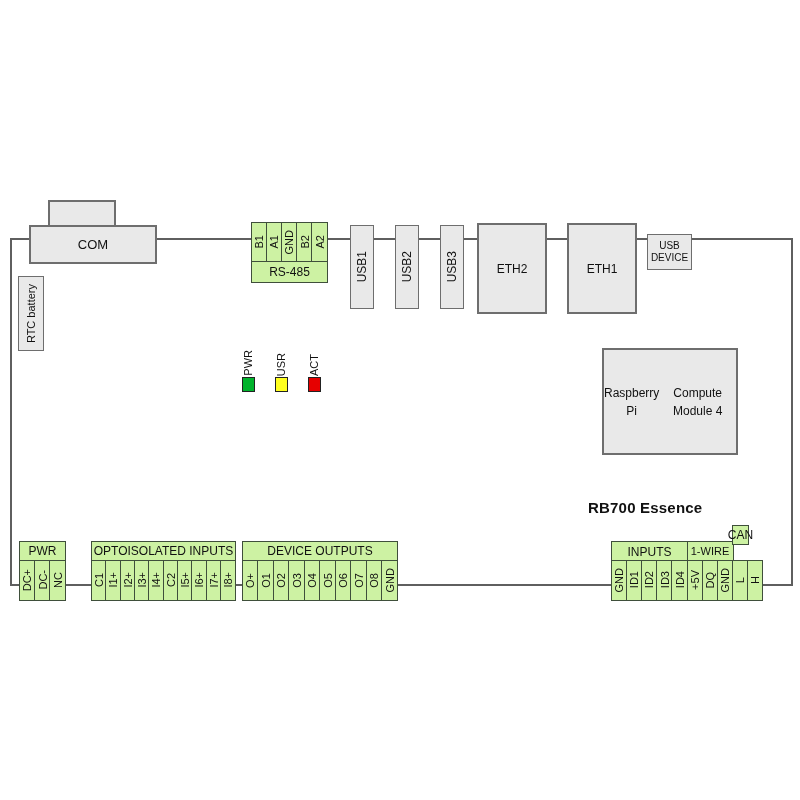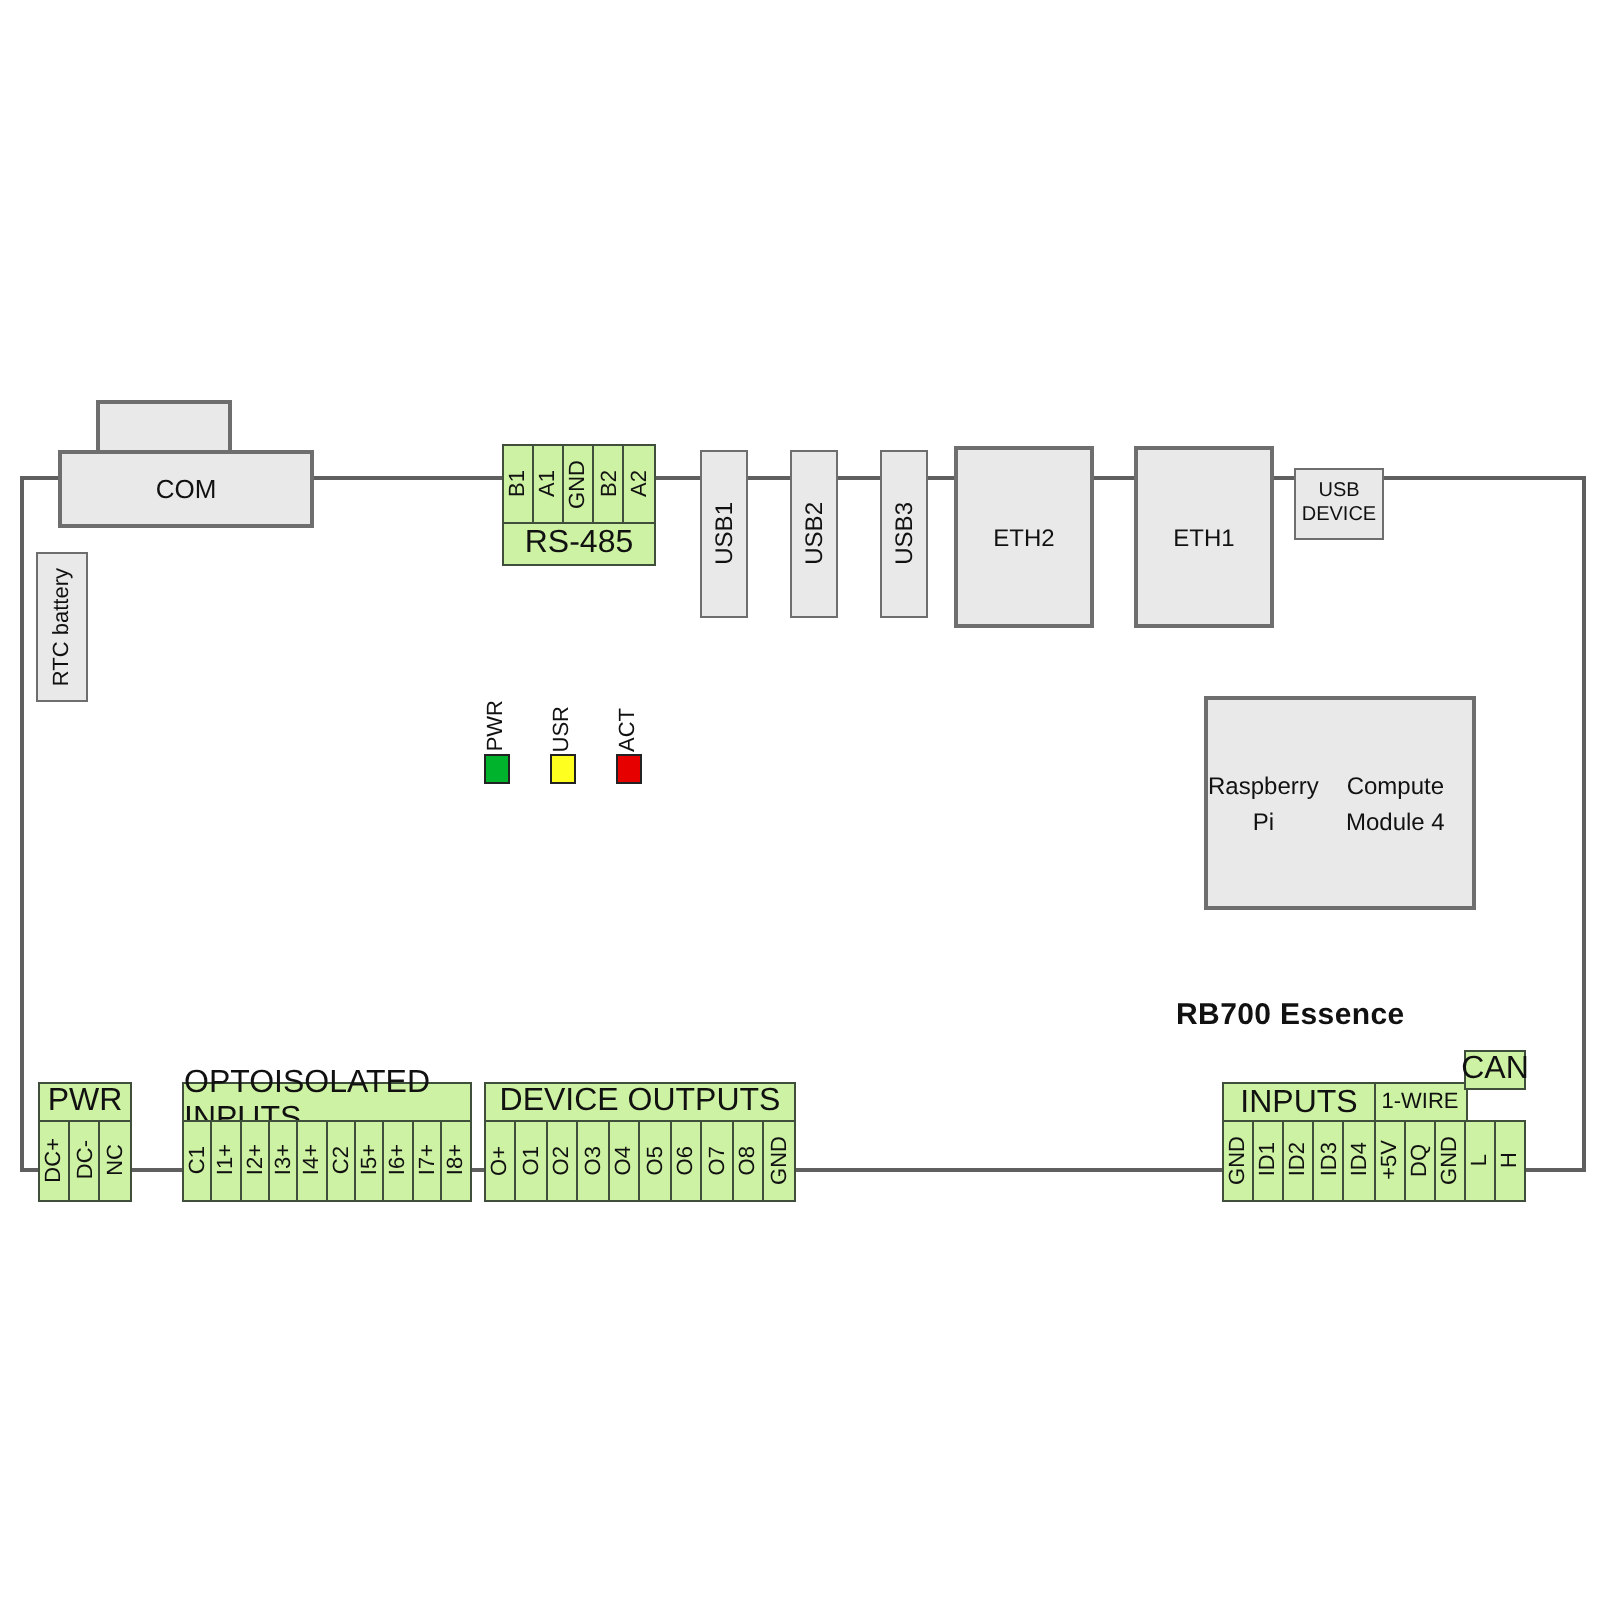--- a/index.html
+++ b/index.html
@@ -25,21 +25,21 @@
   .eth     { top:223px; width:70px; height:91px; font-size:12px; }
   .eth2 { left:477px; } .eth1 { left:567px; }
   .usbdev  { left:647px; top:234px; width:45px; height:36px; font-size:10px;
              flex-direction:column; line-height:1.2; border-width:1.5px; }
   .cm4     { left:602px; top:348px; width:136px; height:107px; font-size:12px;
              flex-direction:row; line-height:1.5; }
   
   .ghead {
     position:absolute; background:var(--green-fill,#cdf2a3);
     border:1.5px solid var(--green-border,#3f4f3b); box-sizing:border-box;
-    display:flex; align-items:center; justify-content:center; font-size:16px;
+    display:flex; align-items:center; justify-content:center; font-size:12px;
   }
   .tgroup { position:absolute; display:flex; }
   .tcell {
     flex:1; background:var(--green-fill,#cdf2a3);
     border:1.5px solid var(--green-border,#3f4f3b); box-sizing:border-box;
     margin-left:-1.5px; display:flex; align-items:center; justify-content:center;
     font-size:11px; overflow:hidden;
   }
   .tcell:first-child { margin-left:0; }
   .rs485-t { left:251px; top:222px;   width:77px;  height:40px; }
@@ -47,21 +47,21 @@
   .pwr-h   { left:19px;  top:541px;   width:47px;  height:20px; }
   .pwr-t   { left:19px;  top:559.5px; width:47px;  height:41px; }
   .opto-h  { left:91px;  top:541px;   width:145px; height:20px; }
   .opto-t  { left:91px;  top:559.5px; width:145px; height:41px; }
   .dig-h   { left:242px; top:541px;   width:156px; height:20px; }
   .dig-t   { left:242px; top:559.5px; width:156px; height:41px; }
   .in-h    { left:611px; top:541px;   width:77px;  height:22px; }
   .in-t    { left:611px; top:559.5px; width:77px;  height:41px; }
   .ow-h    { left:686.5px; top:541px;   width:47px; height:20px; font-size:11px;text-align:center; }
   .ow-t    { left:686.5px; top:559.5px; width:47px; height:41px; }
-  .can-h   { left:732px; top:525px;   width:31px;  height:20px; }
+  .can-h   { left:732px; top:525px;   width:17px;  height:20px; }
   .can-t   { left:732px; top:559.5px; width:31px;  height:41px; }
   
   .led-label { position:absolute; top:346px; width:15px; height:30px;
                display:flex; align-items:flex-end; justify-content:center; font-size:11px; }
   .led { position:absolute; top:377px; width:13px; height:15px;
          border:1px solid #222; box-sizing:border-box; }
   .lbl-pwr { left:240px; } .led-pwr { left:242px; }
   .lbl-usr { left:273px; } .led-usr { left:275px; }
   .lbl-act { left:306px; } .led-act { left:308px; }
   

